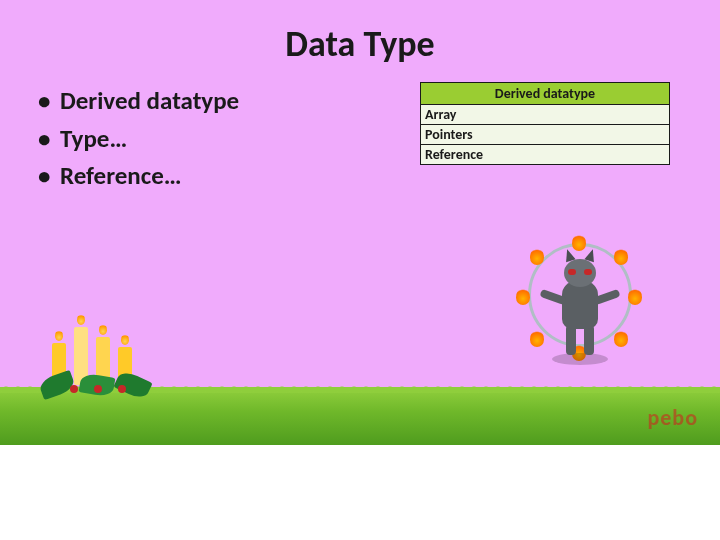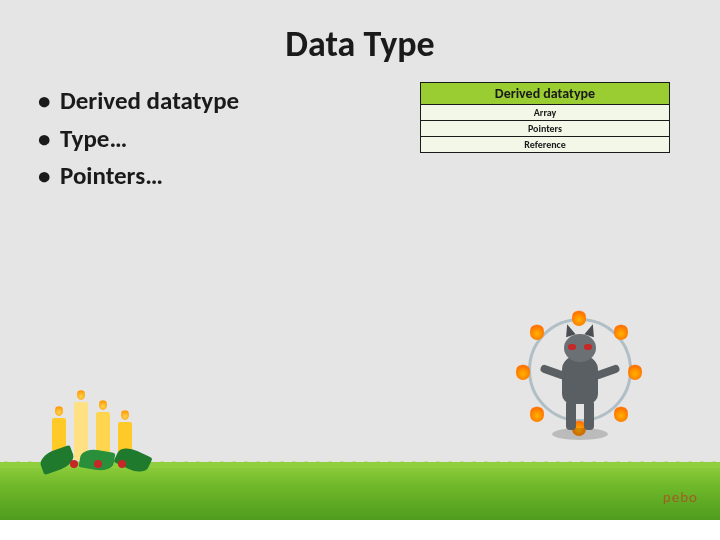--- a/index.html
+++ b/index.html
@@ -1,21 +1,21 @@
 <!DOCTYPE html>
 <html><head>
 <meta charset="utf-8">
 <style>
   * { box-sizing: border-box; margin: 0; padding: 0; }
   html, body { width: 720px; height: 540px; overflow: hidden; font-family: Calibri, Arial, sans-serif; }
   .slide {
     position: relative;
     width: 720px;
-    height: 520px;
-    background: #e5e5e5;
+    height: 445px;
+    background: #f0abfc;
   }
   .title {
     position: absolute;
     top: 22px;
     left: 0;
     width: 720px;
     text-align: center;
     font-size: 36px;
     font-weight: 700;
     color: #1a1a1a;
@@ -55,24 +55,23 @@
     border: 1px solid #1a1a1a;
     font-size: 14px;
     font-weight: 700;
     padding: 2px 4px;
     text-align: center;
     color: #1a1a1a;
   }
   .dtable td {
     background: #f2f7e7;
     border: 1px solid #1a1a1a;
-    font-size: 10px;
+    font-size: 14px;
     font-weight: 600;
-    padding: 1px 10px;
-    text-align: center;
+    padding: 1px 4px;
     color: #1a1a1a;
   }
   
   .grass {
     position: absolute;
     bottom: 0;
     left: 0;
     width: 720px;
     height: 56px;
     background: linear-gradient(to bottom, #8fce3c 0%, #6fb82a 40%, #4f9c1e 100%);
@@ -213,37 +212,37 @@
     position:absolute;
     left:42px; top:118px;
     width:56px; height:12px;
     background: rgba(0,0,0,0.18);
     border-radius:50%;
   }
   .pebo {
     position: absolute;
     right: 22px;
     bottom: 14px;
-    font-size: 15px;
-    font-weight: 400;
+    font-size: 22px;
+    font-weight: 700;
     color: rgba(210, 30, 30, 0.55);
     letter-spacing: 1px;
   }
 </style>
 </head>
 <body>
 
 <div class="slide">
 
   <div class="title">Data Type</div>
 
   <ul class="bullets">
     <li>Derived datatype</li>
     <li>Type…</li>
-    <li>Pointers…</li>
+    <li>Reference…</li>
   </ul>
 
   <table class="dtable">
     <tbody>
         <tr>
           <th>Derived datatype</th>
         </tr>
     <tr>
           <td>Array</td>
         </tr>

